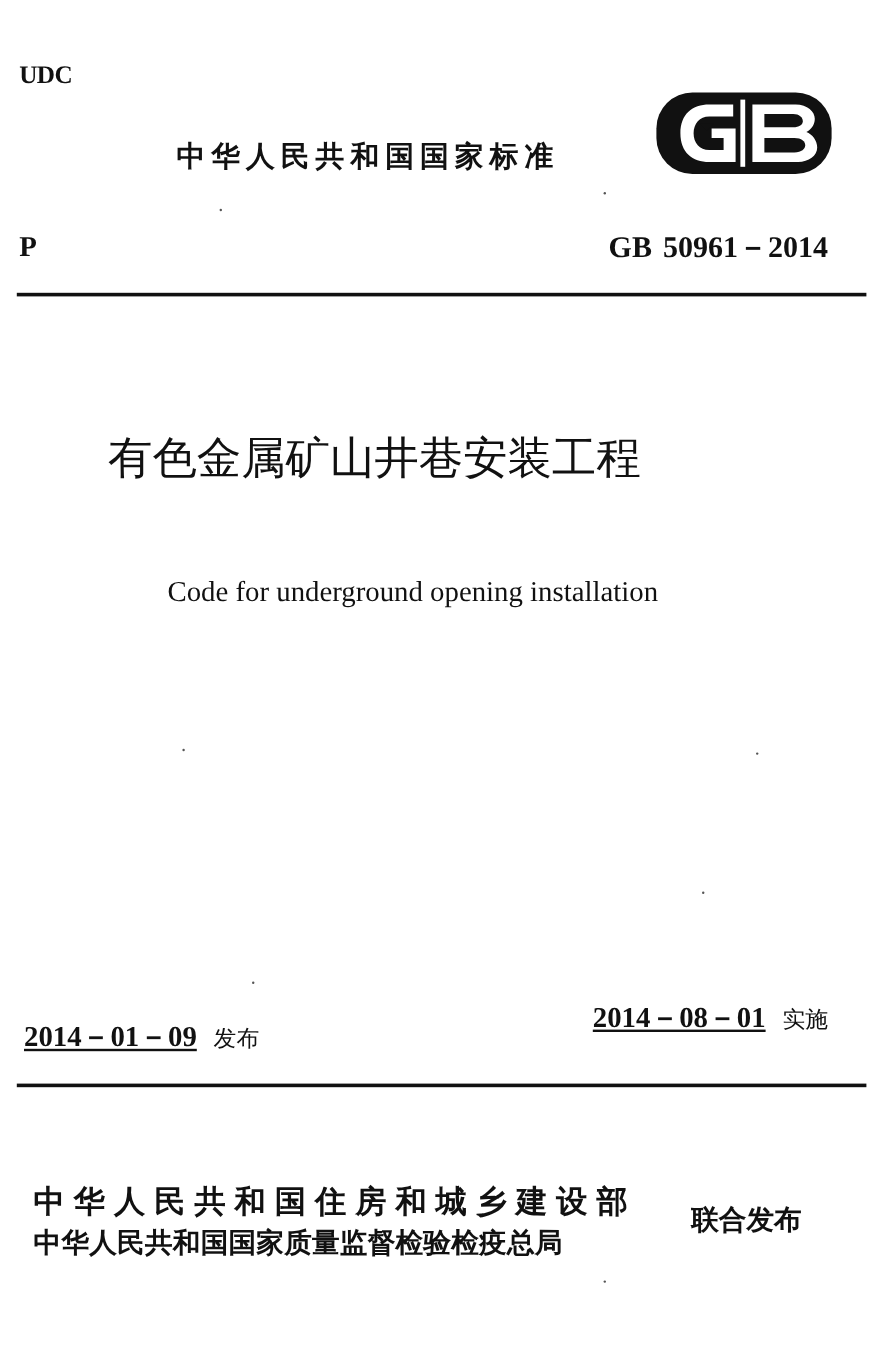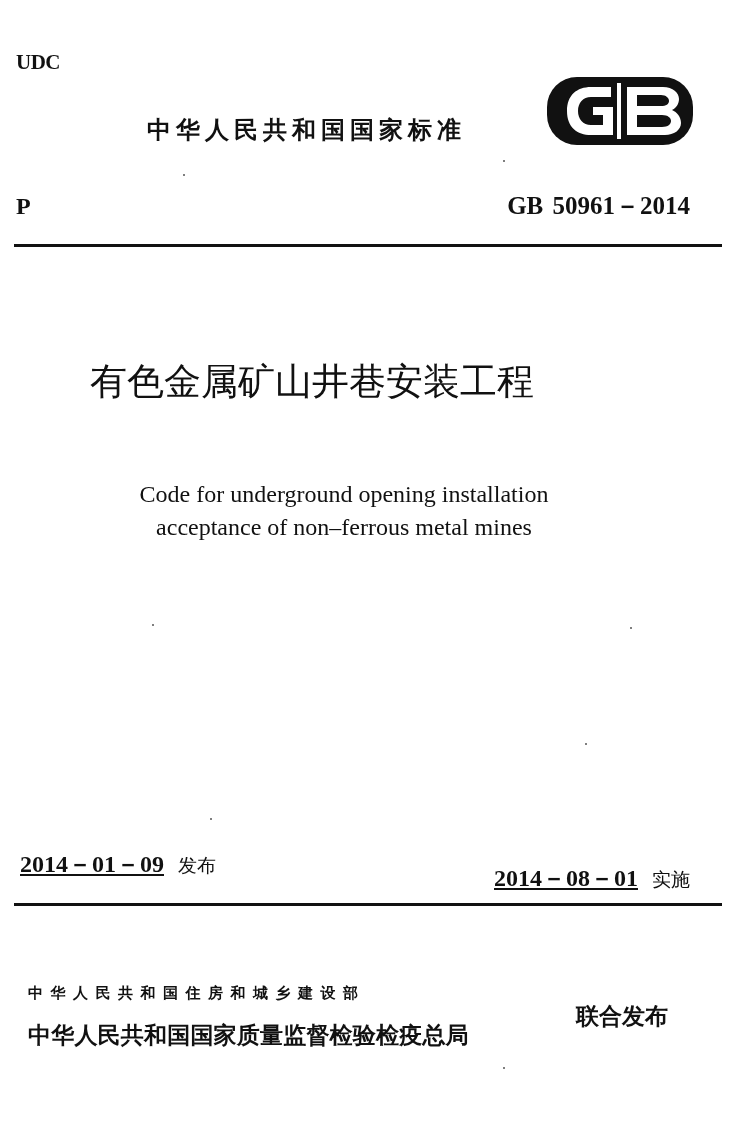--- a/index.html
+++ b/index.html
@@ -21,25 +21,25 @@
     #std-number { right: 46px; top: 189px; font-size: 25px; word-spacing: 3px; }
     .rule { left: 14px; width: 708px; height: 3px; background: #111; }
     #rule-top { top: 244px; }
     #rule-bottom { top: 903px; }
 
     #title-cn { left: 0; width: 624px; top: 358px; text-align: center; font-size: 37px; line-height: 48px; }
     #title-cn div { white-space: nowrap; }
     #title-en { left: 0; width: 688px; top: 478px; text-align: center; font-size: 24px; line-height: 33px; }
 
     #issue-date { left: 20px; top: 848px; font-size: 24px; }
-    #impl-date { right: 46px; top: 862px; font-size: 24px; }
+    #impl-date { right: 46px; top: 832px; font-size: 24px; }
     .date-num { font-family: "Liberation Serif", serif; font-weight: bold; word-spacing: 2px; text-decoration: underline; }
     .date-label { font-family: "DejaVu Sans", sans-serif; margin-left: 14px; font-size: 19px; text-align: center; }
 
-    #publisher-1 { left: 28px; top: 984px; font-size: 15px; letter-spacing: 7.5px; text-align: right; }
+    #publisher-1 { left: 28px; top: 984px; font-size: 26px; letter-spacing: 7.5px; text-align: right; }
     #publisher-2 { left: 28px; top: 1020px; font-size: 23px; letter-spacing: 0.2px; }
     #joint-release { left: 576px; top: 1001px; font-size: 23px; text-align: center; }
 
     .speck { width: 2px; height: 2px; background: #555; border-radius: 1px; }
   </style>
 </head>
 <body>
 
 <div class="abs serif-bold" id="udc">UDC</div>
 
@@ -65,21 +65,20 @@
 <div class="abs serif-bold" id="std-number">GB 50961－2014</div>
 
 <div class="abs rule" id="rule-top"></div>
 
 <div class="abs cjk-serif" id="title-cn">
   <div>有色金属矿山井巷安装工程</div>
 </div>
 
 <div class="abs serif" id="title-en">
   <div>Code for underground opening installation</div>
-  <div>acceptance of non–ferrous metal mines</div>
 </div>
 
 <div class="abs" id="issue-date">
   <span class="date-num">2014－01－09</span><span class="date-label">发布</span>
 </div>
 
 <div class="abs" id="impl-date">
   <span class="date-num">2014－08－01</span><span class="date-label">实施</span>
 </div>
 

